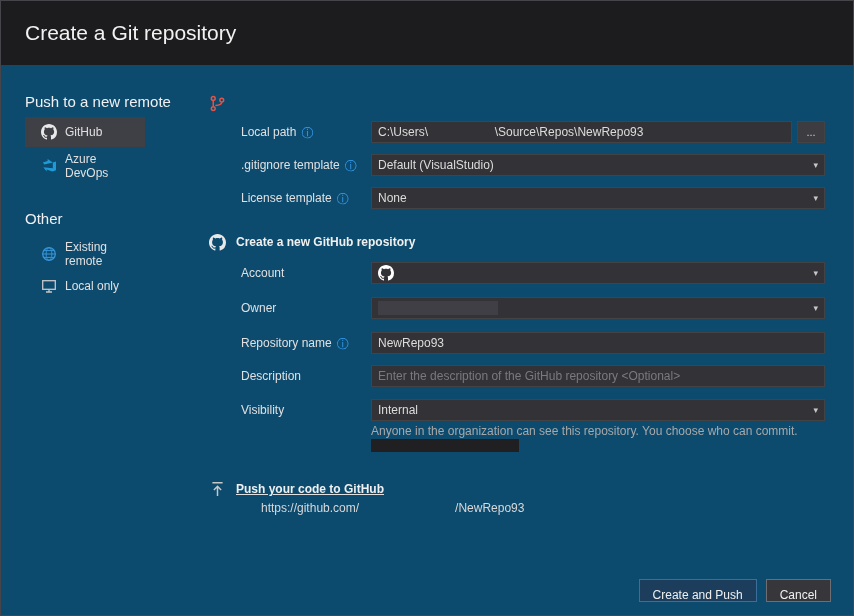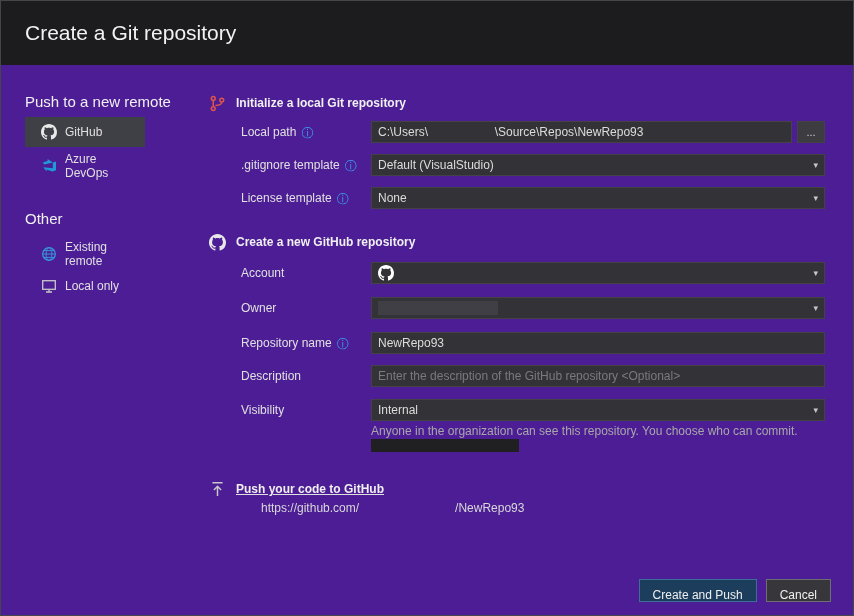--- a/index.html
+++ b/index.html
@@ -1,21 +1,21 @@
 <!DOCTYPE html>
 <html><head>
 <meta charset="utf-8">
 <style>
   * { box-sizing: border-box; }
   html,body { margin:0; padding:0; background:#141414; }
   body { font-family:"Liberation Sans", sans-serif; }
 
   .dialog {
     position:relative; width:854px; height:616px;
-    background:#4c1d95; border:1px solid #46464a; overflow:hidden;
+    background:#0c4a6e; border:1px solid #46464a; overflow:hidden;
     color:#e0e0e0; font-size:12px;
   }
 
   
   .hdr {
     position:absolute; top:0; left:0; right:0; height:64px;
     background:#1c1c1f;
   }
   .hdr h1 {
     margin:0; position:absolute; left:24px; top:20px;
@@ -166,21 +166,20 @@
       <span style="display:flex;">
         <svg width="17" height="17" viewBox="0 0 16 16">
             <g fill="none" stroke="#e0564a" stroke-width="1.4">
               <circle cx="4" cy="3.2" r="1.8"></circle>
               <circle cx="12" cy="4.8" r="1.8"></circle>
               <circle cx="4" cy="12.8" r="1.8"></circle>
               <path d="M4 5.2v5.6M12 6.8c0 2.4-2.6 2.8-6 3.1"></path>
             </g>
           </svg>
       </span>
-      <span class="sec-title">Initialize a local Git repository</span>
     </div>
 
     <div class="row r-localpath">
       <div class="lbl">
         <span>Local path</span>
         <span class="info">ⓘ</span>
       </div>
       <div class="ctrl">
         <input class="text-input" type="text" value="C:\Users\                    \Source\Repos\NewRepo93" style="">
         <button class="browse-btn">...</button>

